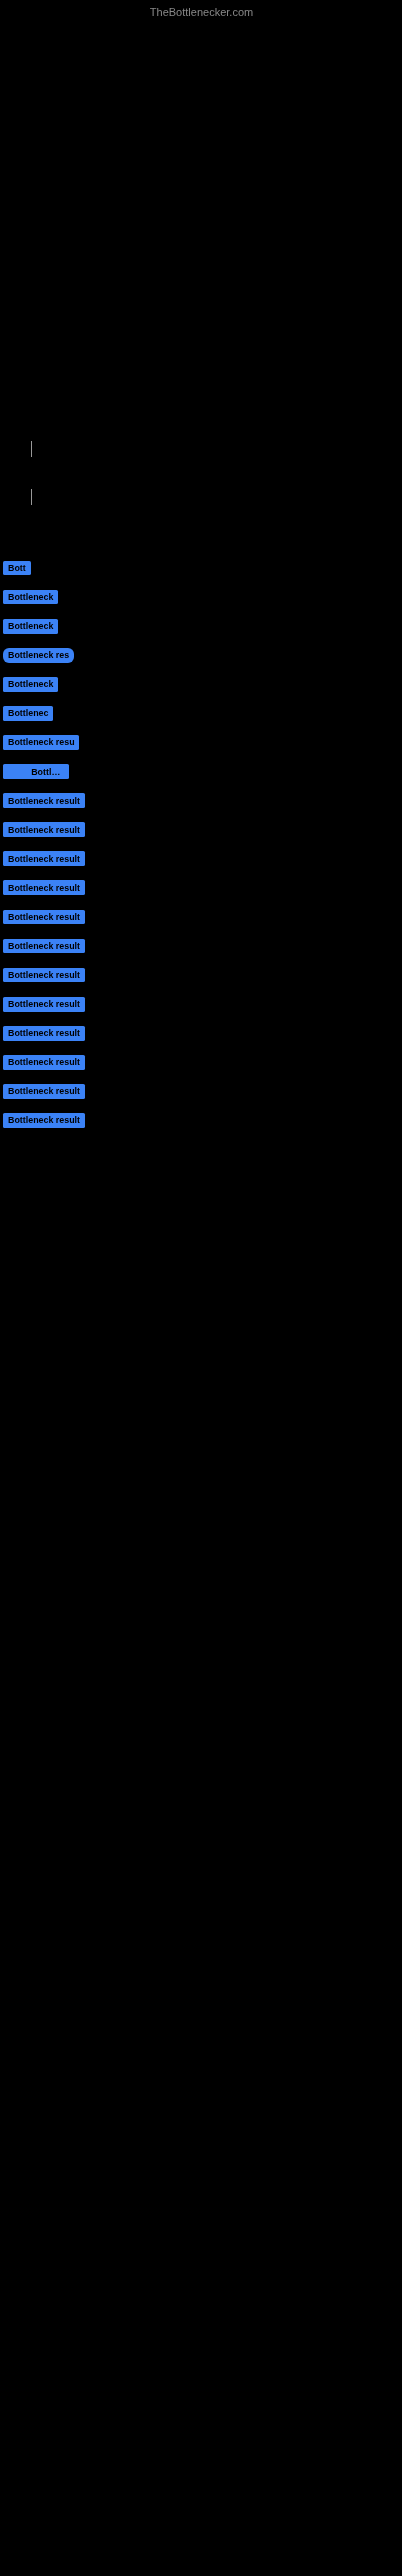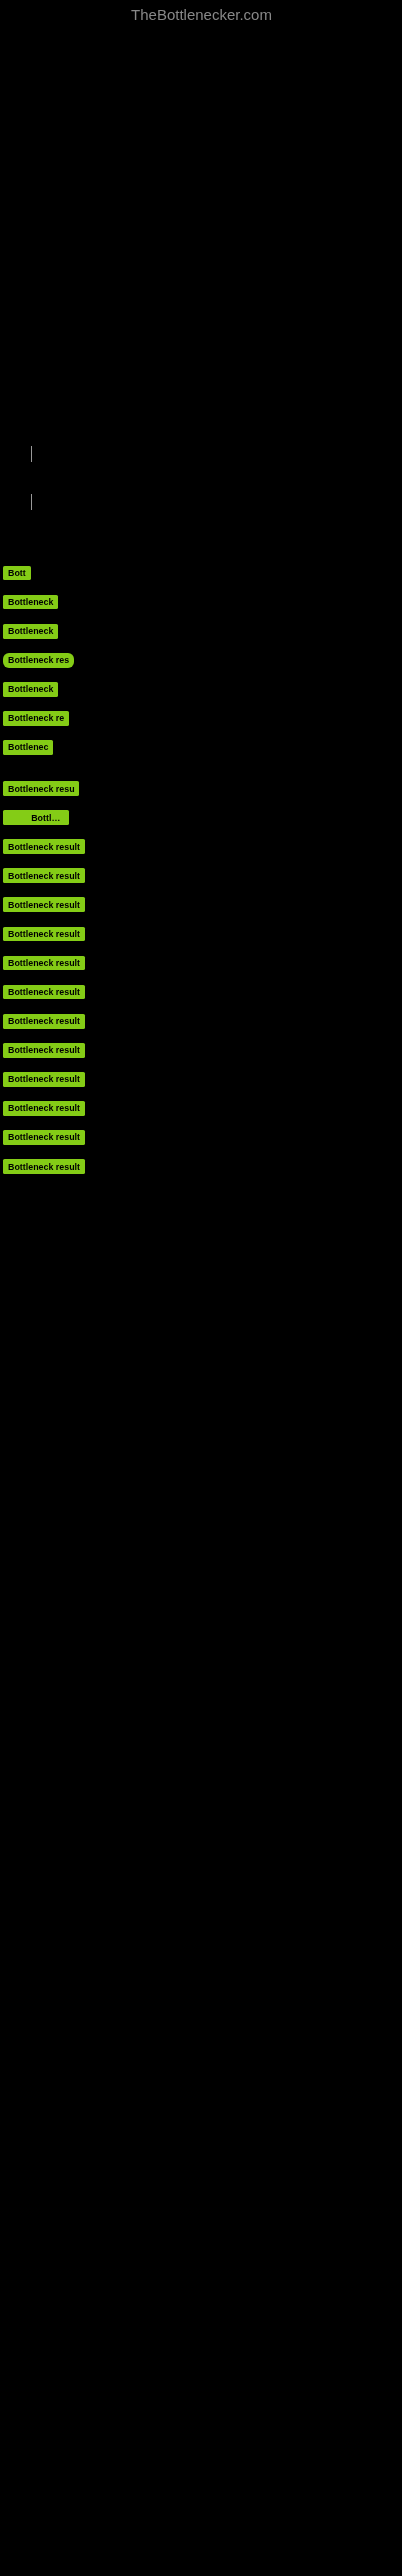--- a/index.html
+++ b/index.html
@@ -9,41 +9,41 @@
     }
     body {
       background-color: #000;
       width: 403px;
       min-height: 2576px;
       font-family: Arial, sans-serif;
       position: relative;
     }
     .site-title {
       color: #888;
-      font-size: 15px;
+      font-size: 11px;
       text-align: center;
       padding-top: 6.4px;
       padding-bottom: 3.2px;
     }
     .chart-area {
       width: 403px;
       height: 483px;
       background-color: #000;
       position: relative;
     }
     .results-section {
       padding: 8px 0 0 0;
     }
     .result-item {
       margin-bottom: 11.3px;
       padding-left: 3.2px;
     }
     .result-label {
       display: inline-block;
-      background-color: #84cc16;
+      background-color: #3b82f6;
       color: #000;
       font-size: 8.9px;
       font-weight: bold;
       padding: 2.4px 4.8px;
       border-radius: 1.6px;
       white-space: nowrap;
       overflow: hidden;
       text-overflow: ellipsis;
     }
     .spacer {
@@ -80,23 +80,22 @@
 
 <div class="spacer"></div>
 <div class="spacer"></div>
 
 <div class="results-section" id="results-container">
 <div class="result-item"><span class="result-label" style="max-width: 29px;">Bott</span></div>
     <div class="result-item"><span class="result-label" style="max-width: 56px;">Bottleneck</span></div>
     <div class="result-item"><span class="result-label" style="max-width: 56px;">Bottleneck</span></div>
     <div class="result-item"><span class="result-label" style="max-width: 81px; border-radius: 6px;">Bottleneck res</span></div>
     <div class="result-item"><span class="result-label" style="max-width: 56px;">Bottleneck</span></div>
-    <div class="result-item"><span class="result-label" style="max-width: 76px;">Bottleneck re</span></div>
     <div class="result-item"><span class="result-label" style="max-width: 52px;">Bottlenec</span></div>
-    <div class="result-item"><span class="result-label" style="max-width: 86px; margin-top: 12px;">Bottleneck resu</span></div>
+    <div class="result-item"><span class="result-label" style="max-width: 86px;">Bottleneck resu</span></div>
     <div class="result-item"><span class="result-label" style="max-width: 66px; padding-left: 28px;">Bottleneck r</span></div>
     <div class="result-item"><span class="result-label" style="max-width: 95px;">Bottleneck result</span></div>
     <div class="result-item"><span class="result-label" style="max-width: 95px;">Bottleneck result</span></div>
     <div class="result-item"><span class="result-label" style="max-width: 95px;">Bottleneck result</span></div>
     <div class="result-item"><span class="result-label" style="max-width: 95px;">Bottleneck result</span></div>
     <div class="result-item"><span class="result-label" style="max-width: 95px;">Bottleneck result</span></div>
     <div class="result-item"><span class="result-label" style="max-width: 95px;">Bottleneck result</span></div>
     <div class="result-item"><span class="result-label" style="max-width: 95px;">Bottleneck result</span></div>
     <div class="result-item"><span class="result-label" style="max-width: 95px;">Bottleneck result</span></div>
     <div class="result-item"><span class="result-label" style="max-width: 95px;">Bottleneck result</span></div>

